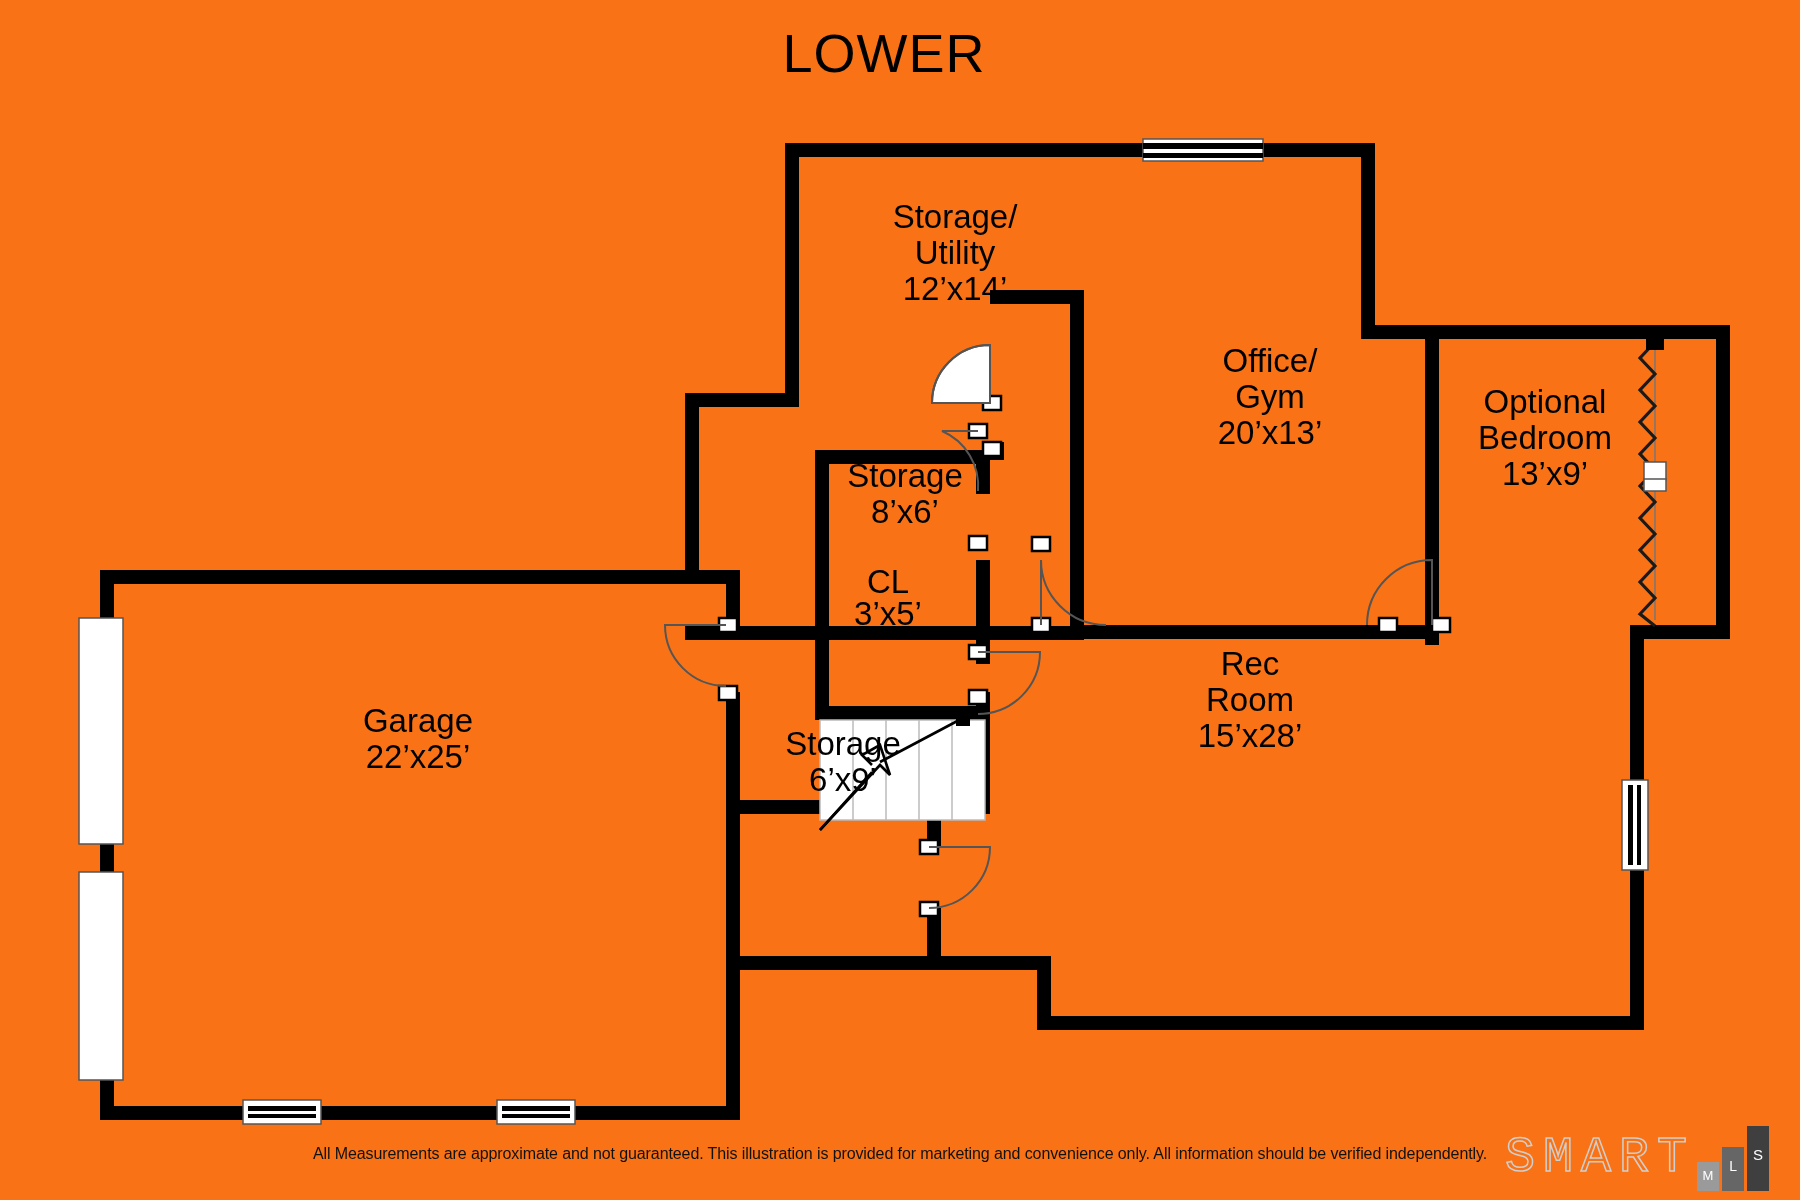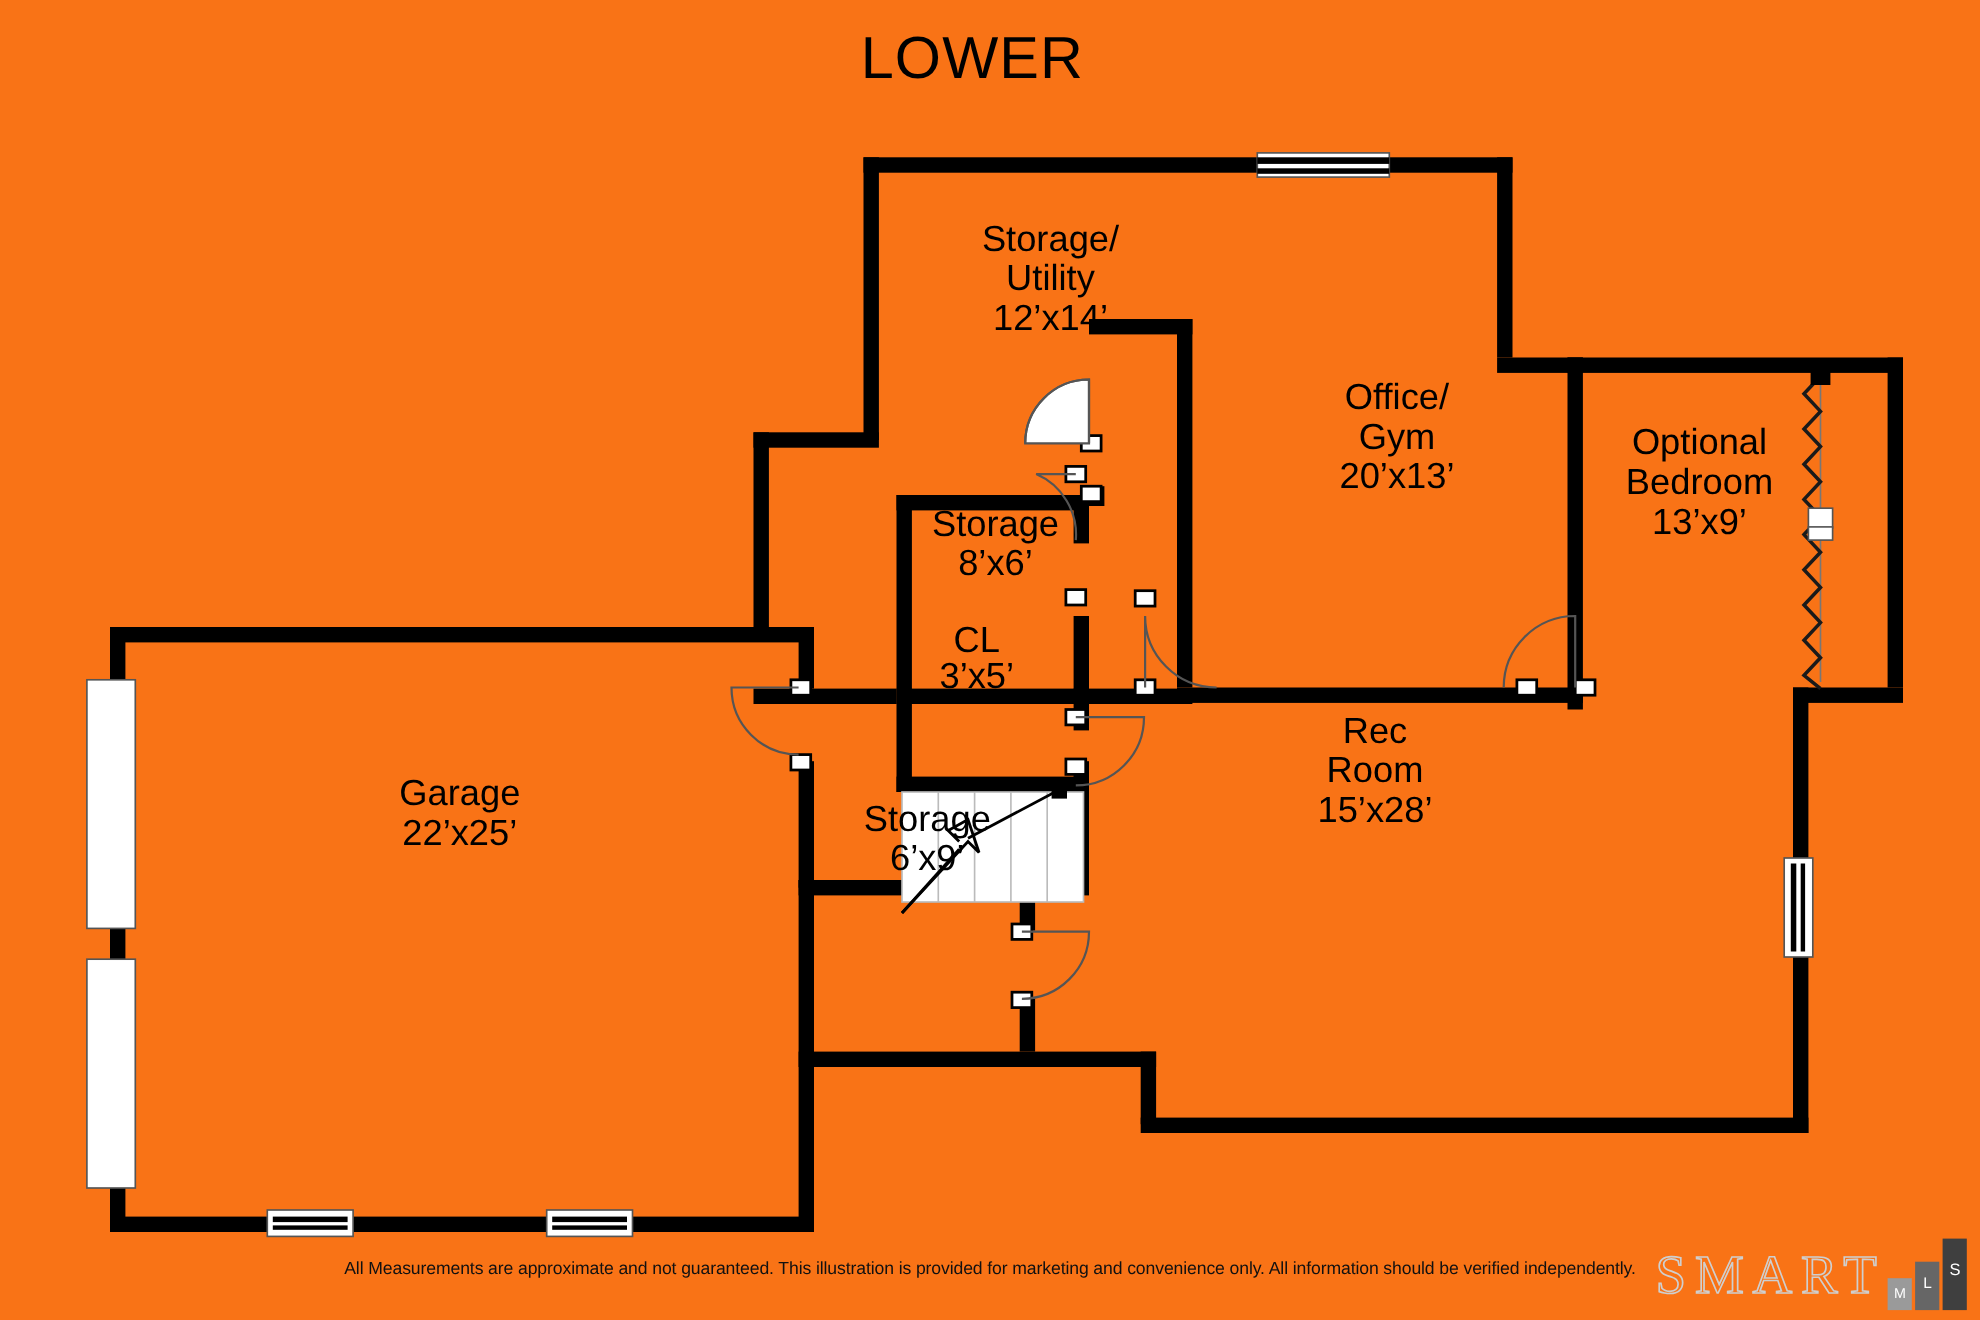--- a/index.html
+++ b/index.html
@@ -51,21 +51,21 @@
   }
   #watermark {
     position: absolute;
     left: 1505px;
     top: 1128px;
     display: flex;
     align-items: center;
     height: 60px;
   }
   #watermark .smart-text {
-    font-family: Liberation Serif, serif;
+    font-family: Liberation Mono, monospace;
     font-size: 50px;
     font-weight: normal;
     letter-spacing: 8px;
     color: transparent;
     -webkit-text-stroke: 1.5px #cfcfcf;
     text-shadow: none;
     line-height: 1;
   }
   #watermark .mls-boxes {
     display: flex;

